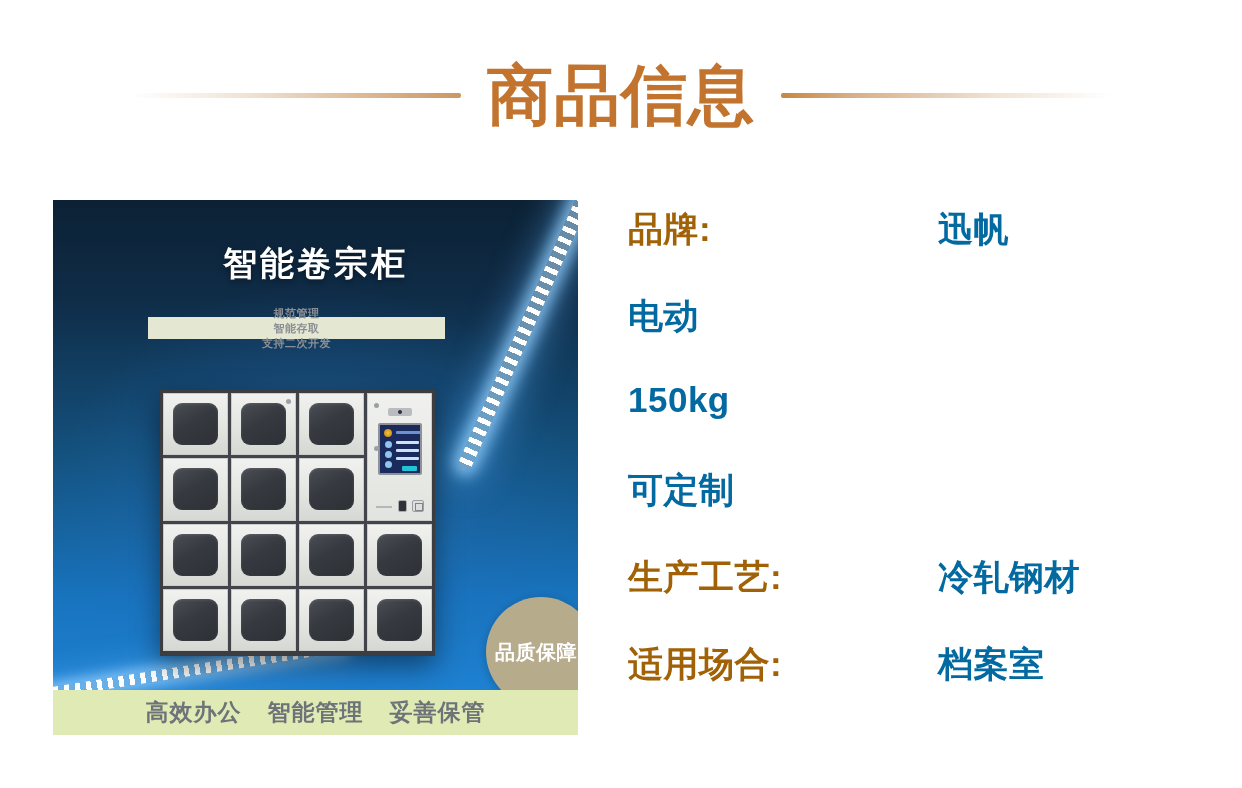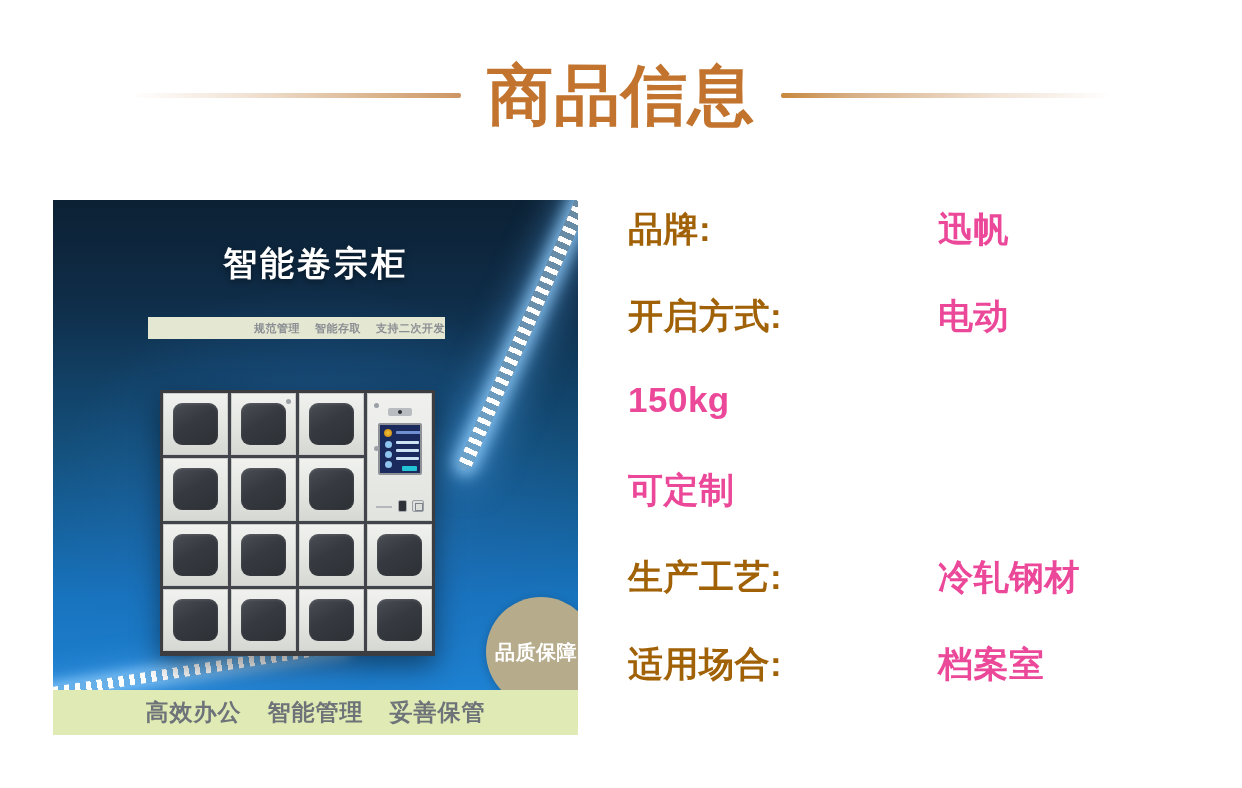--- a/index.html
+++ b/index.html
@@ -126,22 +126,22 @@
 
   .img-subbar {
     position: absolute;
     left: 95px;
     top: 117px;
     width: 297px;
     height: 22px;
     background: #e4e8d2;
     display: flex;
     align-items: center;
-    justify-content: flex-end;
-    gap: 15px;
+    justify-content: center;
+    flex-direction: column;
   }
   .img-subbar span {
     font-size: 11px;
     font-weight: bold;
     color: #8b8f93;
     letter-spacing: 0.5px;
   }
 
   
   .cabinet {
@@ -372,21 +372,21 @@
     width: 310px;
     font-size: 35px;
     font-weight: bold;
     color: #a16207;
     letter-spacing: 0.5px;
     white-space: nowrap;
   }
   .spec-value {
     font-size: 35px;
     font-weight: bold;
-    color: #ec4899;
+    color: #0369a1;
     letter-spacing: 0.5px;
     white-space: nowrap;
   }
 </style>
 </head>
 <body>
 
 <div class="page">
 
   <div class="header">
@@ -491,21 +491,20 @@
       <span>妥善保管</span>
     </div>
   </div>
 
   <div class="specs">
     <div class="spec-row">
       <div class="spec-label">品牌:</div>
       <div class="spec-value">迅帆</div>
     </div>
     <div class="spec-row">
-      <div class="spec-label">开启方式:</div>
       <div class="spec-value">电动</div>
     </div>
     <div class="spec-row">
       <div class="spec-value">150kg</div>
     </div>
     <div class="spec-row">
       <div class="spec-value">可定制</div>
     </div>
     <div class="spec-row">
       <div class="spec-label">生产工艺:</div>

